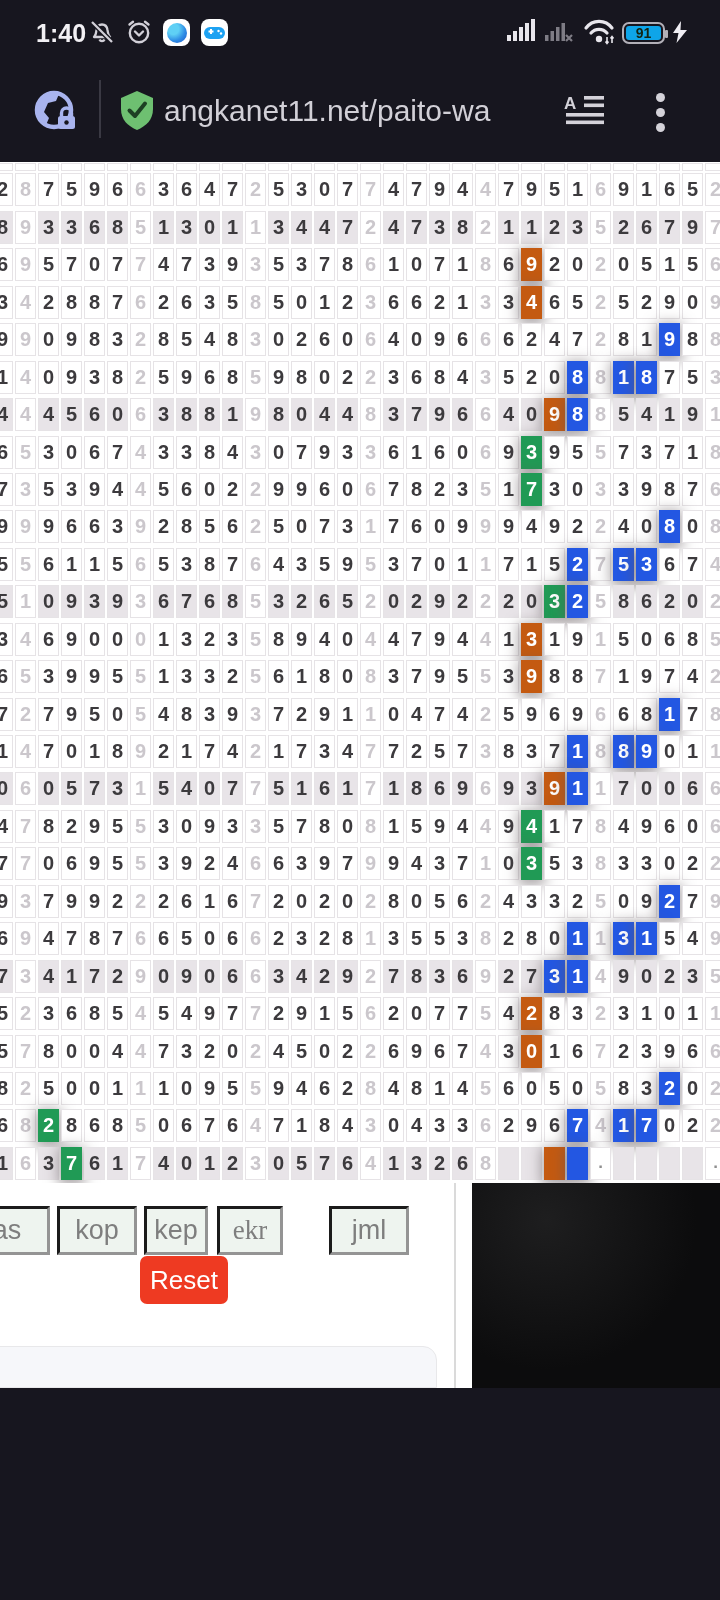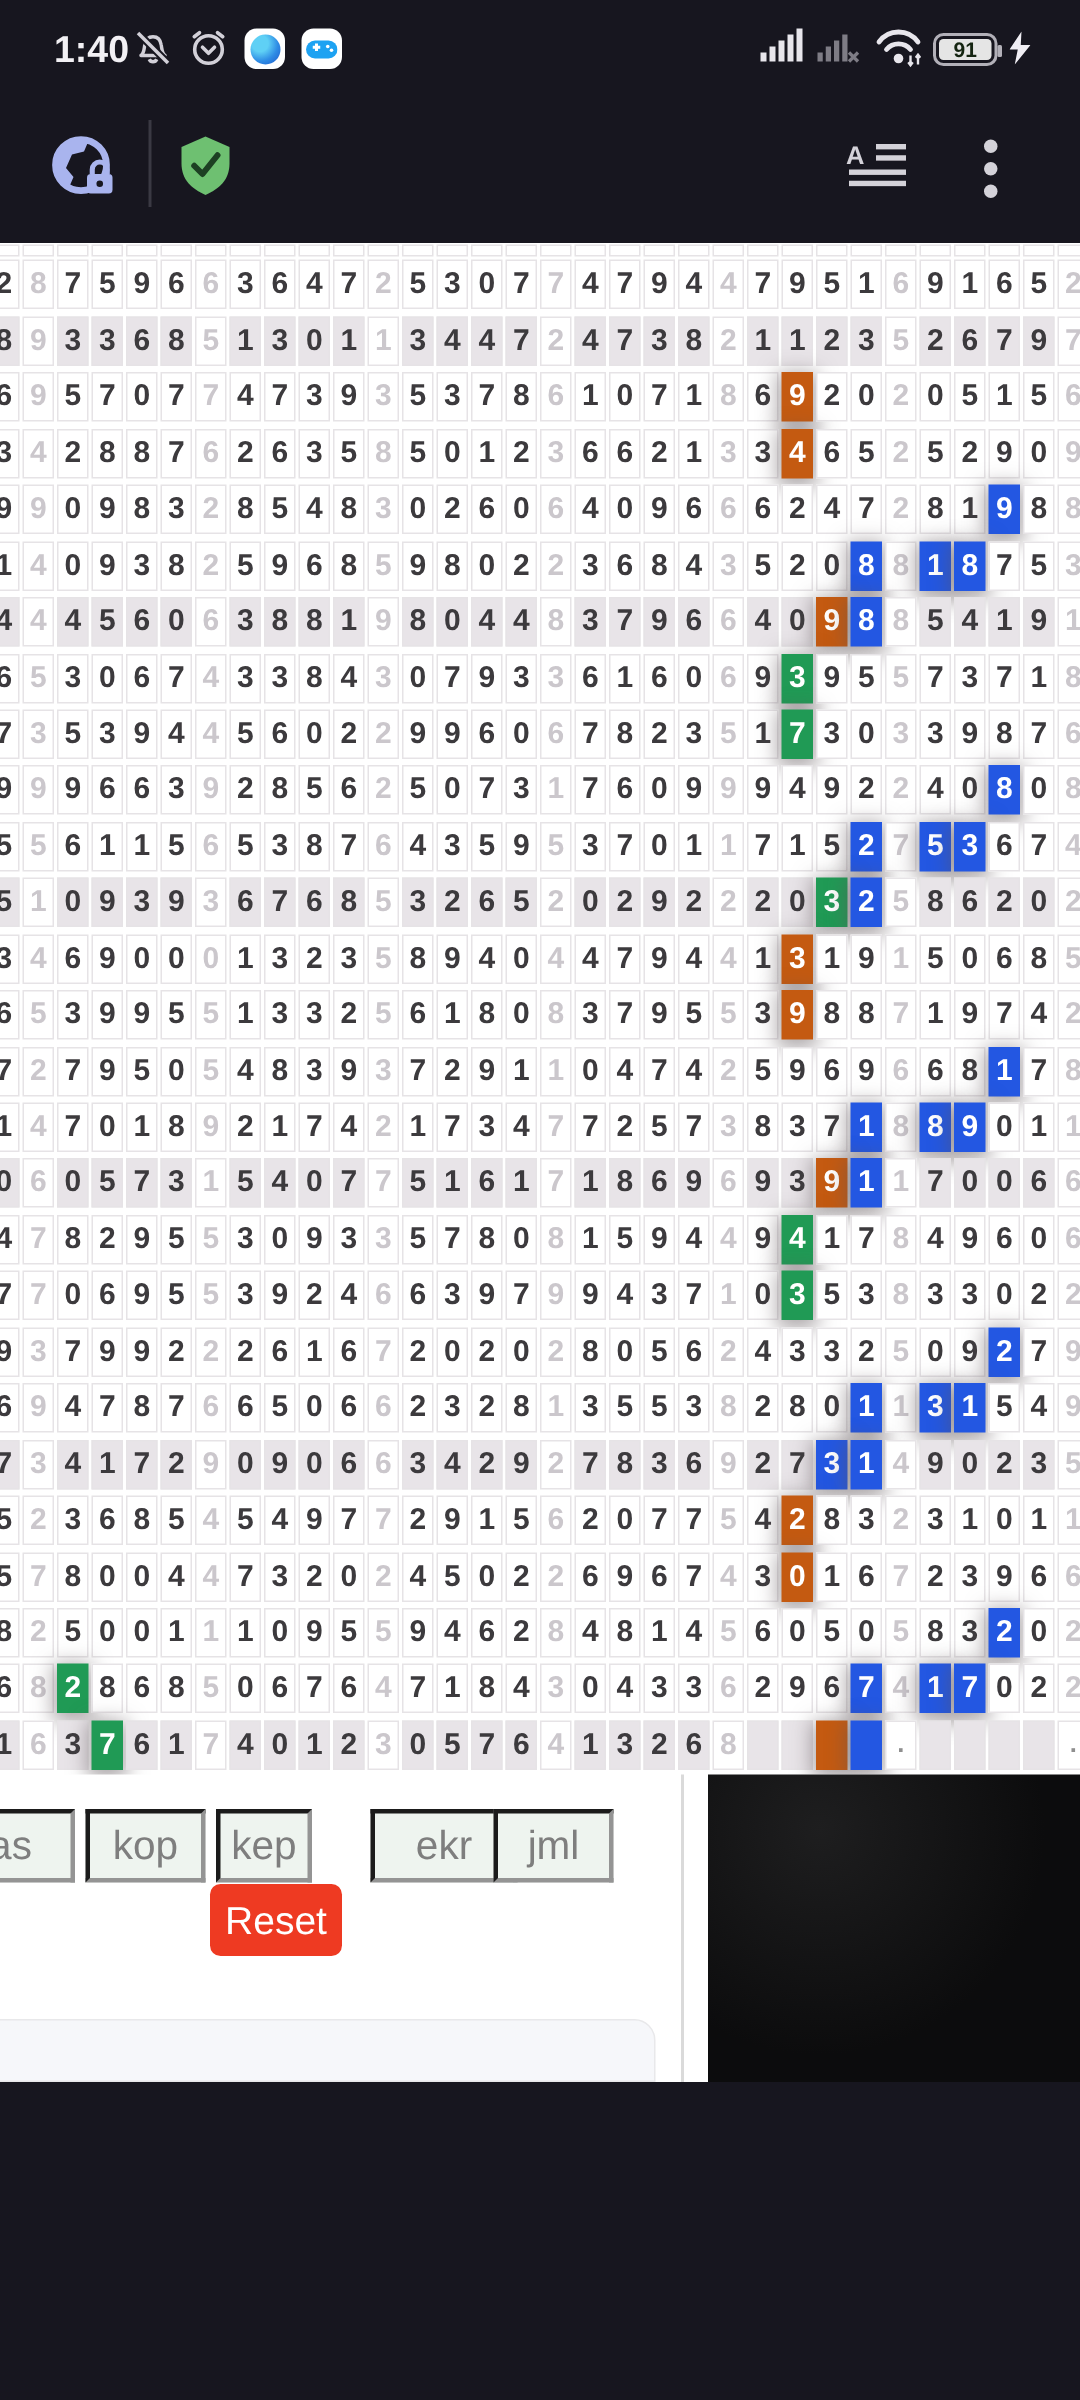--- a/index.html
+++ b/index.html
@@ -12,21 +12,21 @@
   .sb-ic { position:absolute; top:18px; }
   #bell-off { left:88px; } #alarm { left:125px; }
   .appic { position:absolute; top:19px; width:27px; height:27px; background:#fff; border-radius:8px;
            display:flex; align-items:center; justify-content:center; }
   #edge-app { left:163px; } #game-app { left:201px; }
   #edge-app .ball { width:20px; height:20px; border-radius:50%;
      background:radial-gradient(circle at 32% 30%, #5fd0f5 0 28%, #2f8de5 60%, #1c55c9 100%); }
   #sig1 { left:506px; } #sig2 { left:544px; } #wifi { left:583px; }
   #battery { position:absolute; left:622px; top:22px; width:43px; height:22px;
      border:2px solid #b2b0b8; border-radius:7px; }
-  #battery .fill { position:absolute; inset:2px; border-radius:3px; background:#e5e5e5;
+  #battery .fill { position:absolute; inset:2px; border-radius:3px; background:#0ea5e9;
      color:#142411; font-size:14px; font-weight:bold; text-align:center; line-height:14px; }
   #battery .nub { position:absolute; right:-5px; top:6px; width:3px; height:8px; background:#b2b0b8; border-radius:1px; }
   #bolt { position:absolute; left:673px; top:21px; }
 
   #globe { position:absolute; left:30px; top:85px; }
   #divider { position:absolute; left:99px; top:80px; width:2px; height:58px; background:#3a3943; }
   #shield { position:absolute; left:118px; top:90px; }
   #url-text { position:absolute; left:164px; top:94px; width:400px; height:40px; overflow:hidden;
      color:#d2d0d7; font-size:30px; white-space:nowrap; }
   #url-fade { position:absolute; left:490px; top:86px; width:76px; height:52px;
@@ -53,21 +53,21 @@
   #vline { position:absolute; left:454px; top:1183px; width:2px; height:205px; background:#dadada; }
   #black-panel { position:absolute; left:472px; top:1183px; width:248px; height:205px;
      background:radial-gradient(circle at 30% 18%, #1e1e1f 0%, #0c0c0d 62%); }
   #filter-row { position:absolute; left:0; top:1206px; width:455px; height:49px; }
   .fbtn { position:absolute; top:0; height:49px; background:#eef4ef; border:3px solid;
      border-color:#1b1b1b #949494 #949494 #1b1b1b; color:#7e7e7e; font-size:27px;
      display:flex; align-items:center; justify-content:center; }
   .fbtn:nth-of-type(1){ left:-36px; width:86px; }
   .fbtn:nth-of-type(2){ left:57px;  width:80px; }
   .fbtn:nth-of-type(3){ left:144px; width:64px; }
-  .fbtn:nth-of-type(4){ left:247px; width:98px; }
+  .fbtn:nth-of-type(4){ left:217px; width:66px;font-family:Liberation Serif, serif; }
   .fbtn:nth-of-type(5){ left:317px; width:80px;margin-left:12px; }
   #reset-btn { position:absolute; left:140px; top:1256px; width:88px; height:48px; border:none;
      border-radius:7px; background:#ee3a22; color:#fff; font-size:26px;
      font-family:"Liberation Sans",sans-serif; }
   #bottom-panel { position:absolute; left:-10px; top:1346px; width:447px; height:42px;
      background:#f6f7fa; border:1px solid #e8e8ea; border-radius:0 14px 0 0; }
 
   
   #navzone { position:absolute; left:0; top:1388px; width:720px; height:212px; background:#17161f; }
 </style>
@@ -146,20 +146,21 @@
     <circle cx="36.5" cy="37.5" r="2.2" fill="#17161f"></circle>
   </svg>
 
   <div id="divider"></div>
 
   <svg id="shield" width="38" height="42" viewBox="0 0 38 42">
     <path d="M19 1 L35 8 V19 c0 11 -7 17 -16 21 C10 36 3 30 3 19 V8 Z" fill="#6ec071"></path>
     <path d="M11.5 20.5 L17 26 L27 13.5" fill="none" stroke="#1d4023" stroke-width="4" stroke-linecap="round" stroke-linejoin="round"></path>
   </svg>
 
+  <div id="url-text">angkanet11.net/paito-wa</div>
   <div id="url-fade"></div>
 
   <svg id="reader" width="40" height="34" viewBox="0 0 40 34">
     <text x="0" y="15" font-size="17" font-weight="bold" fill="#d4d2d9" font-family="Liberation Sans, sans-serif">A</text>
     <rect x="20" y="2" width="20" height="3.6" fill="#d4d2d9"></rect>
     <rect x="20" y="9.5" width="20" height="3.6" fill="#d4d2d9"></rect>
     <rect x="2" y="19" width="38" height="3.6" fill="#d4d2d9"></rect>
     <rect x="2" y="26.5" width="38" height="3.6" fill="#d4d2d9"></rect>
   </svg>
 

